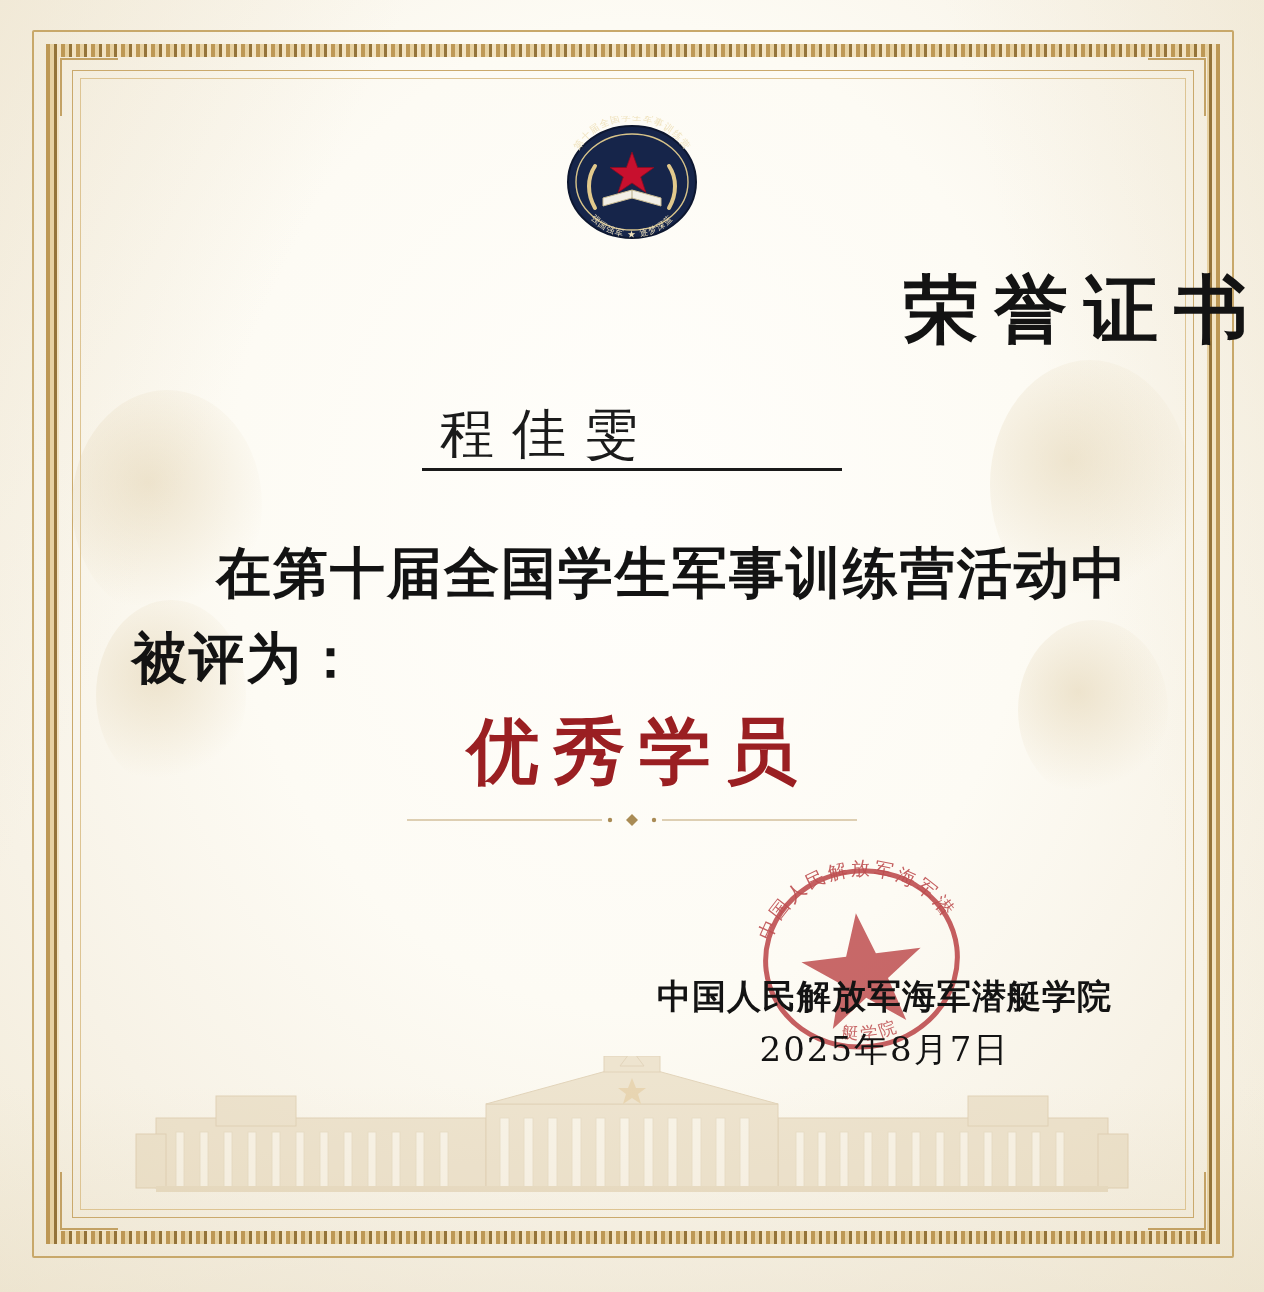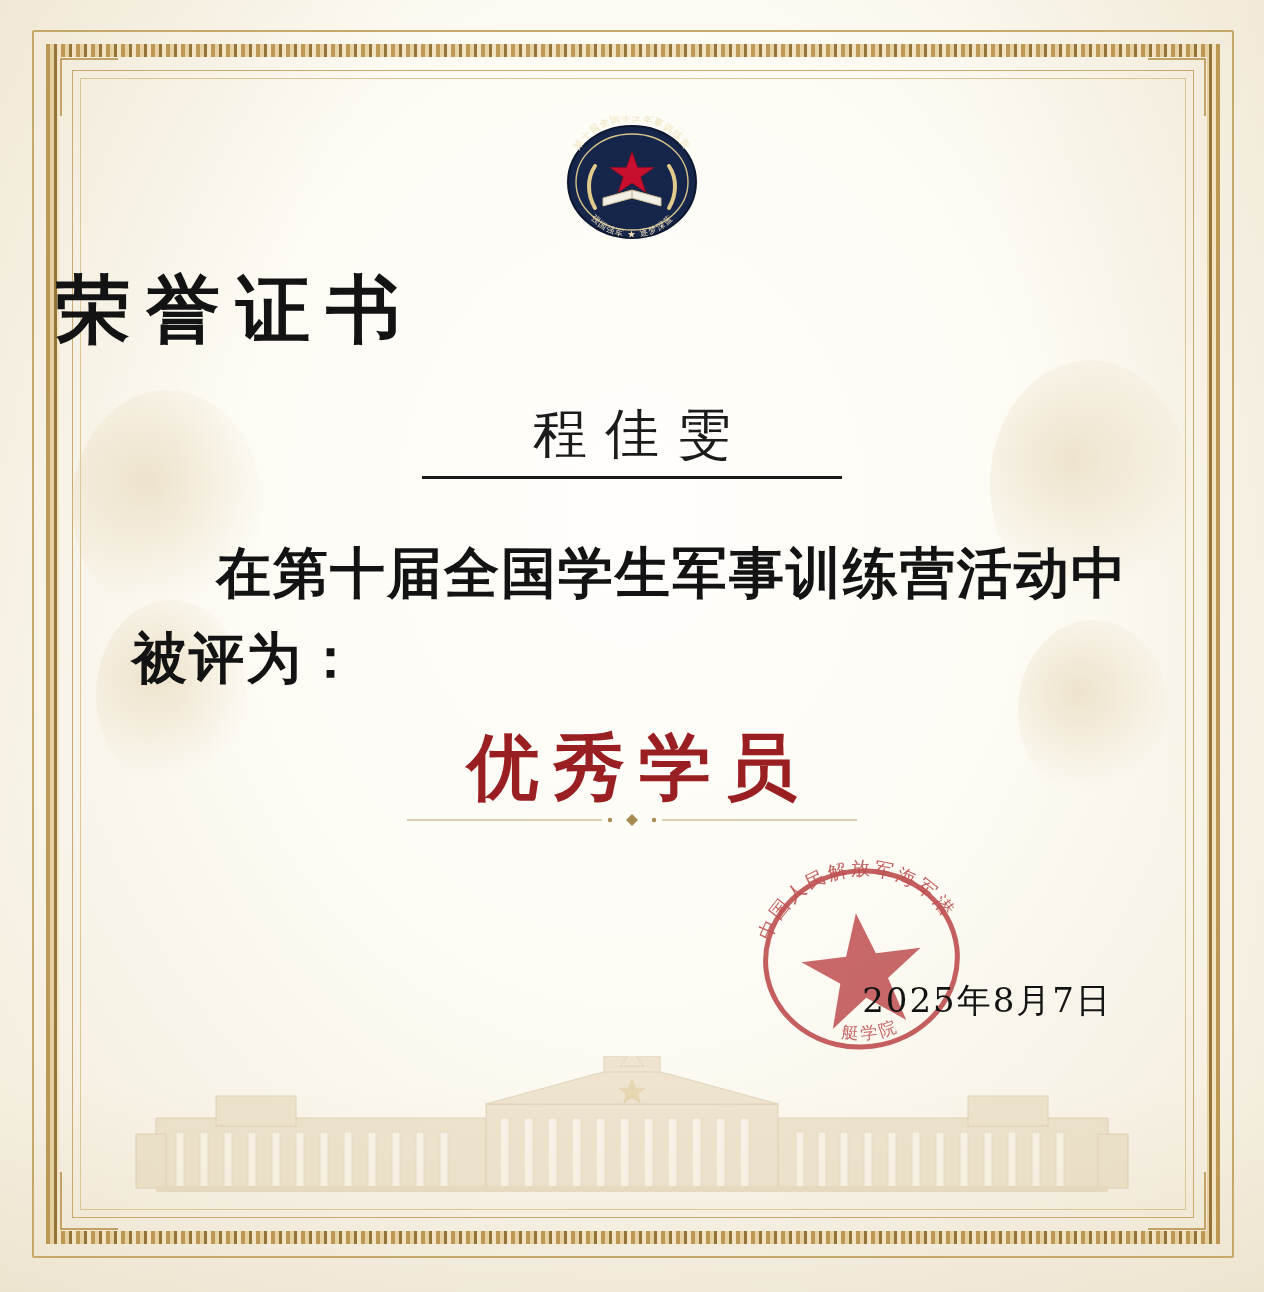--- a/index.html
+++ b/index.html
@@ -96,65 +96,63 @@
     width: 198px;
     height: 132px;
   }
   .emblem-svg { display: block; }
 
   
   .title {
     position: absolute;
     top: 272px;
     left: 0; right: 0;
-    text-align: left;
+    text-align: right;
     font-size: 74px;
     line-height: 1;
     letter-spacing: 16px;
     text-indent: 16px;
     font-weight: 700;
     color: #131313;
     font-family: "DejaVu Serif", "Liberation Serif", serif;
     padding-left: 40px;
   }
 
   .recipient {
     position: absolute;
     top: 400px;
     left: 50%;
     transform: translateX(-50%);
     width: 420px;
-    text-align: center;
     font-size: 54px;
     line-height: 1.25;
     letter-spacing: 18px;
     text-indent: 18px;
     color: #1b1b1b;
     font-family: "DejaVu Serif", "Liberation Serif", serif;
-    padding-bottom: 8px;
     border-bottom: 3px solid #1a1a1a;
   }
 
   .body-text {
     position: absolute;
     top: 530px;
     left: 132px;
     right: 124px;
     font-size: 55px;
     line-height: 1.55;
     letter-spacing: 2px;
     color: #131313;
     font-weight: 700;
     font-family: "DejaVu Serif", "Liberation Serif", serif;
     text-indent: 84px;
   }
 
   .award {
     position: absolute;
-    top: 731px;
+    top: 715px;
     left: 0; right: 0;
     text-align: center;
     font-size: 72px;
     line-height: 1;
     letter-spacing: 14px;
     text-indent: 14px;
     font-weight: 700;
     color: #9a1f22;
     font-family: "DejaVu Serif", "Liberation Serif", serif;
   }
@@ -283,20 +281,21 @@
     <polygon points="131,58 146,100 191,100 155,126 168,170 131,143 94,170 107,126 71,100 116,100" fill="#b0282c" opacity="0.85"></polygon>
     <text font-family="DejaVu Serif, serif" font-size="19" fill="#b0282c" letter-spacing="3" opacity="0.9">
       <textPath href="#sealArcTop" startOffset="50%" text-anchor="middle">中国人民解放军海军潜</textPath>
     </text>
     <text font-family="DejaVu Serif, serif" font-size="17" fill="#b0282c" letter-spacing="3" opacity="0.85">
       <textPath href="#sealArcBot" startOffset="50%" text-anchor="middle">艇学院</textPath>
     </text>
   </svg>
 
   <div class="issuer">
+    <div>中国人民解放军海军潜艇学院</div>
     <div class="issue-date">2025年8月7日</div>
   </div>
 
   <svg class="building" viewBox="0 0 1072 148" preserveAspectRatio="none">
     <g fill="#e3d3b4" stroke="#cdb68e" stroke-width="1">
 
       <rect x="60" y="62" width="330" height="70"></rect>
       <rect x="40" y="78" width="30" height="54"></rect>
       <rect x="120" y="40" width="80" height="30"></rect>
 

